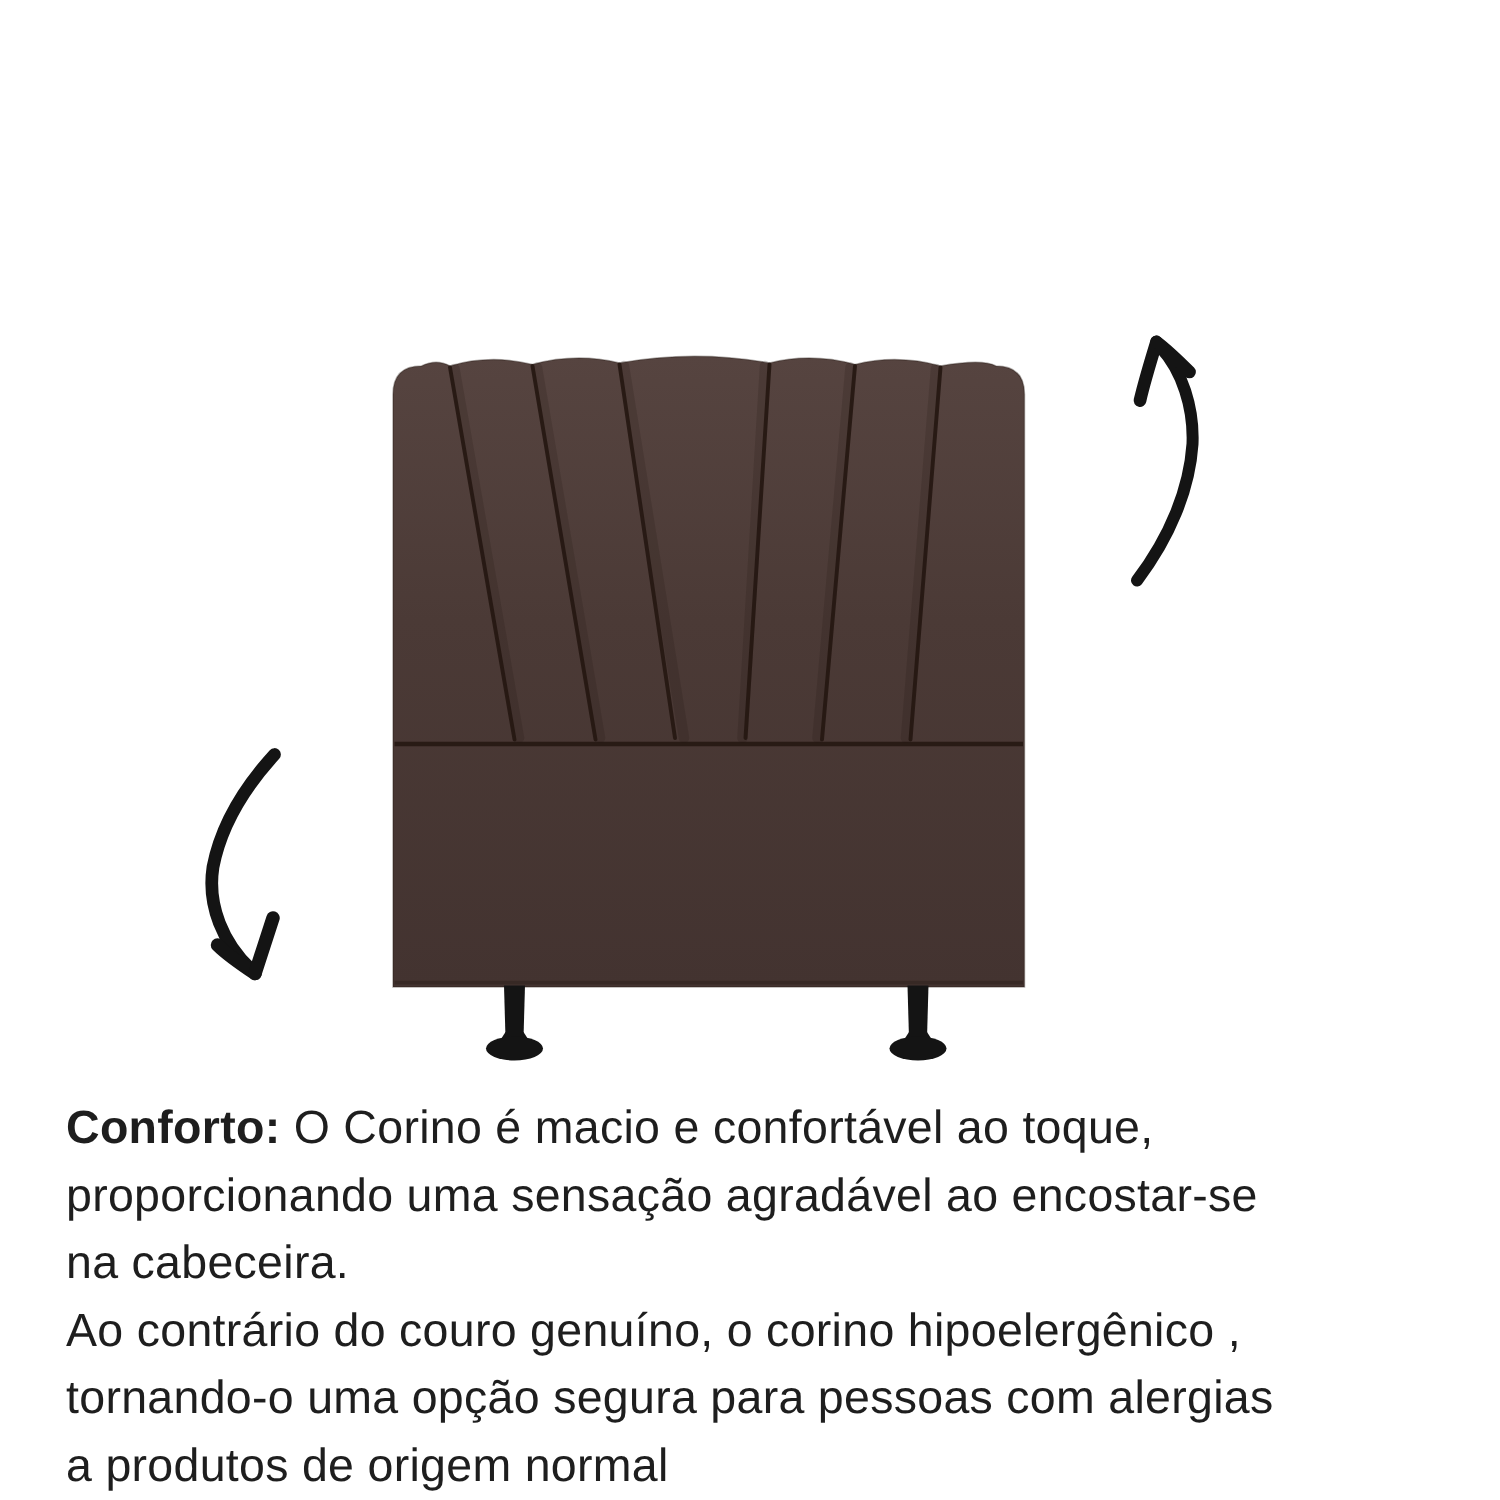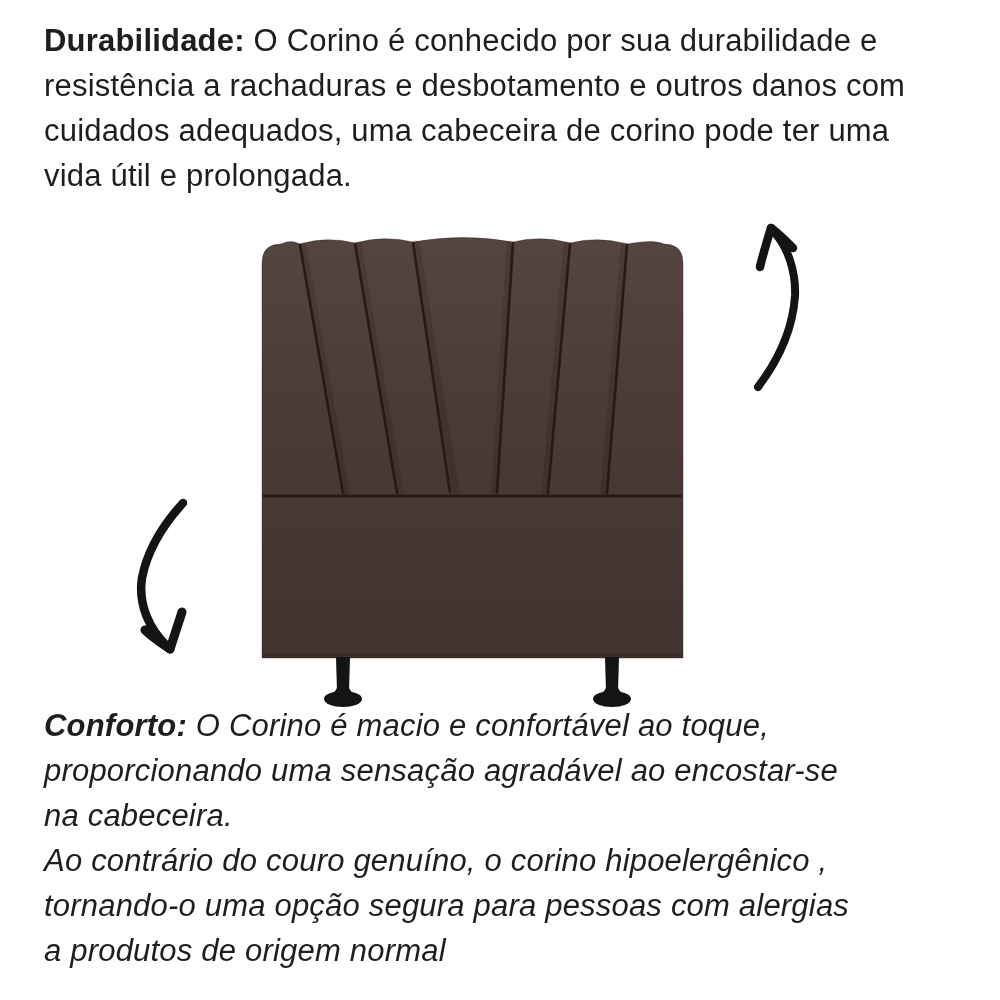--- a/index.html
+++ b/index.html
@@ -25,38 +25,34 @@
     font-size: 31px;
     line-height: 45px;
     letter-spacing: 0.2px;
     white-space: pre-line;
     color: var(--ink, #1e1e1e);
   }
   .para .lead {
     font-weight: 700;
   }
   .para-durability { top: 18px; }
-  .para-comfort { top: 703px; font-style: italic; }
+  .para-comfort { top: 729px; }
   .figure-layer {
     position: absolute;
     top: 0;
     left: 0;
     width: 1000px;
     height: 1000px;
   }
 </style>
 </head>
 <body>
 
 <div class="page">
 
-  <p class="para para-durability"><span class="lead">Durabilidade:</span><span> O Corino é conhecido por sua durabilidade e
-resistência a rachaduras e desbotamento e outros danos com
-cuidados adequados, uma cabeceira de corino pode ter uma
-vida útil e prolongada.</span></p>
 
   <svg class="figure-layer" viewBox="0 0 1000 1000" aria-hidden="true">
     <defs>
       <linearGradient id="hbGrad" x1="0" y1="0" x2="0" y2="1">
         <stop offset="0" style="stop-color: var(--headboard-light, #564440)"></stop>
         <stop offset="0.42" style="stop-color: var(--headboard-base, #4b3a36)"></stop>
         <stop offset="1" style="stop-color: var(--headboard-shade, #433330)"></stop>
       </linearGradient>
     </defs>
 

